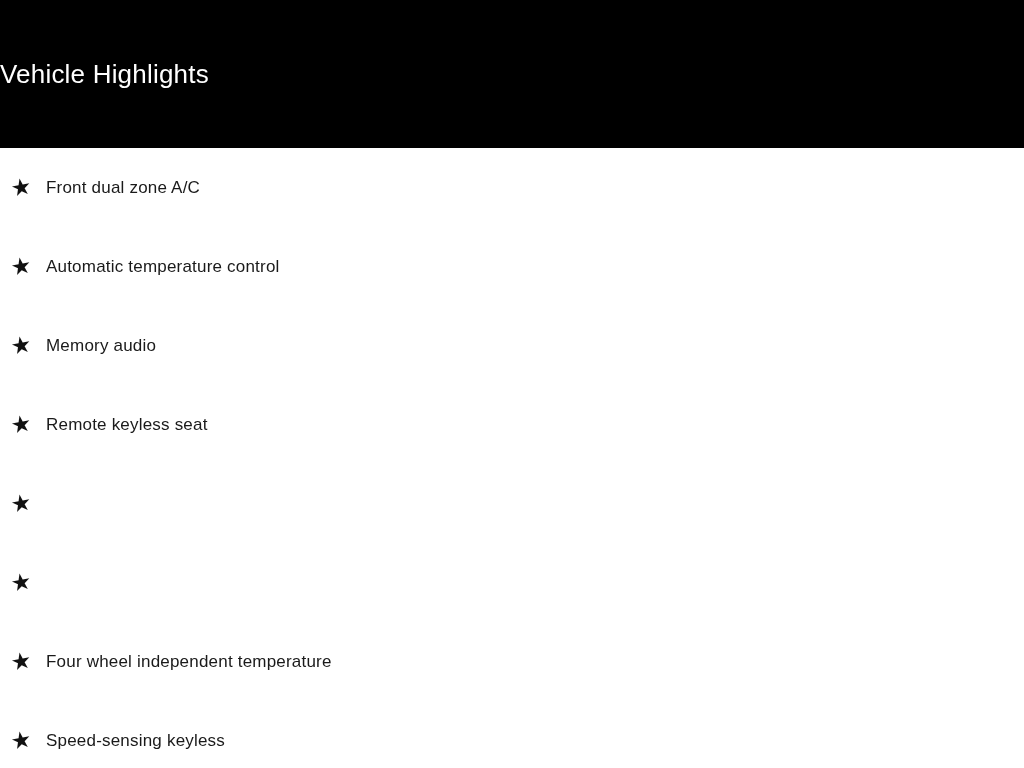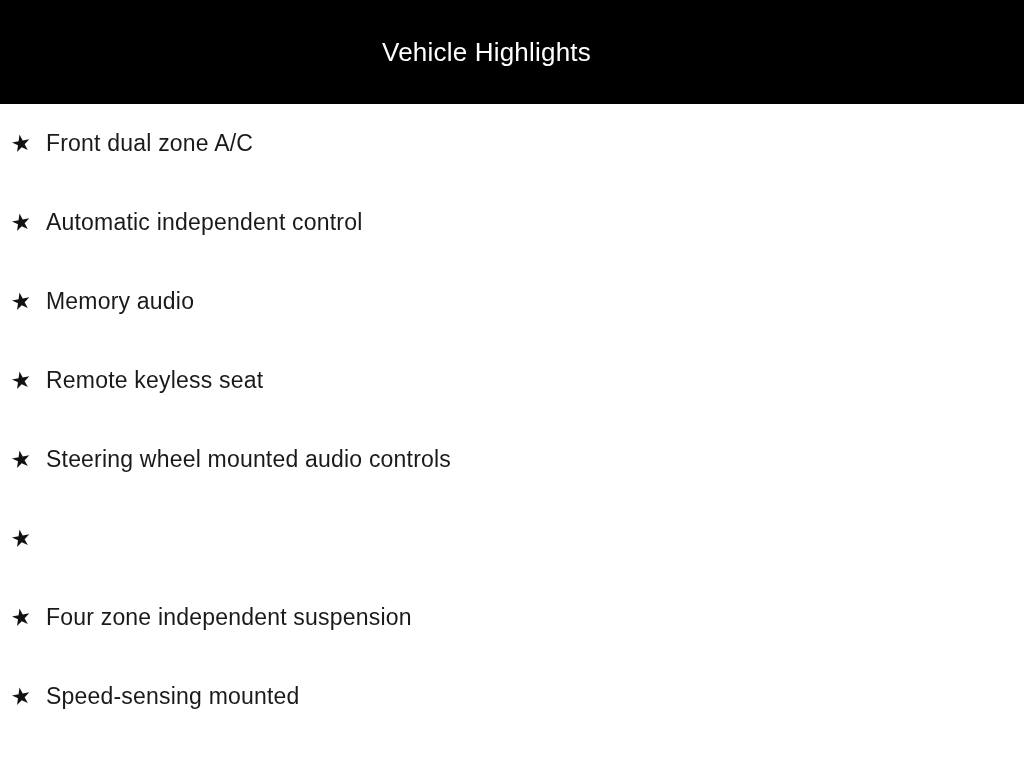--- a/index.html
+++ b/index.html
@@ -5,25 +5,25 @@
   * { margin: 0; padding: 0; box-sizing: border-box; }
   html, body {
     width: 1024px;
     height: 768px;
     background: #ffffff;
     font-family: "Liberation Sans", "DejaVu Sans", sans-serif;
     overflow: hidden;
   }
   .header {
     width: 1024px;
-    height: 104px;
+    height: 148px;
     background: #000000;
     display: flex;
     align-items: center;
-    justify-content: center;
+    justify-content: flex-start;
     padding-right: 51px;
   }
   .header-title {
     color: #ffffff;
     font-size: 26px;
     font-weight: 400;
     letter-spacing: 0.2px;
   }
   .feature-list {
     list-style: none;
@@ -38,58 +38,57 @@
     display: inline-block;
     font-size: 23px;
     color: #111111;
     transform: rotate(-10deg);
     width: 22px;
     text-align: center;
     margin-right: 14px;
     flex: 0 0 auto;
   }
   .feature-label {
-    font-size: 23px;
+    font-size: 17px;
     color: #1a1a1a;
     letter-spacing: 0.2px;
     text-align: center;
   }
 </style>
 </head>
 <body>
 
 <div class="header">
   <span class="header-title">Vehicle Highlights</span>
 </div>
 
 <ul class="feature-list">
   <li class="feature-item">
     <span class="star">★</span>
     <span class="feature-label">Front dual zone A/C</span>
   </li>
   <li class="feature-item">
     <span class="star">★</span>
-    <span class="feature-label">Automatic independent control</span>
+    <span class="feature-label">Automatic temperature control</span>
   </li>
   <li class="feature-item">
     <span class="star">★</span>
     <span class="feature-label">Memory audio</span>
   </li>
   <li class="feature-item">
     <span class="star">★</span>
     <span class="feature-label">Remote keyless seat</span>
   </li>
   <li class="feature-item">
     <span class="star">★</span>
-    <span class="feature-label">Steering wheel mounted audio controls</span>
   </li>
   <li class="feature-item">
     <span class="star">★</span>
   </li>
   <li class="feature-item">
     <span class="star">★</span>
-    <span class="feature-label">Four zone independent suspension</span>
+    <span class="feature-label">Four wheel independent temperature</span>
   </li>
   <li class="feature-item">
     <span class="star">★</span>
-    <span class="feature-label">Speed-sensing mounted</span>
+    <span class="feature-label">Speed-sensing keyless</span>
   </li>
 </ul>
 
 </body></html>

